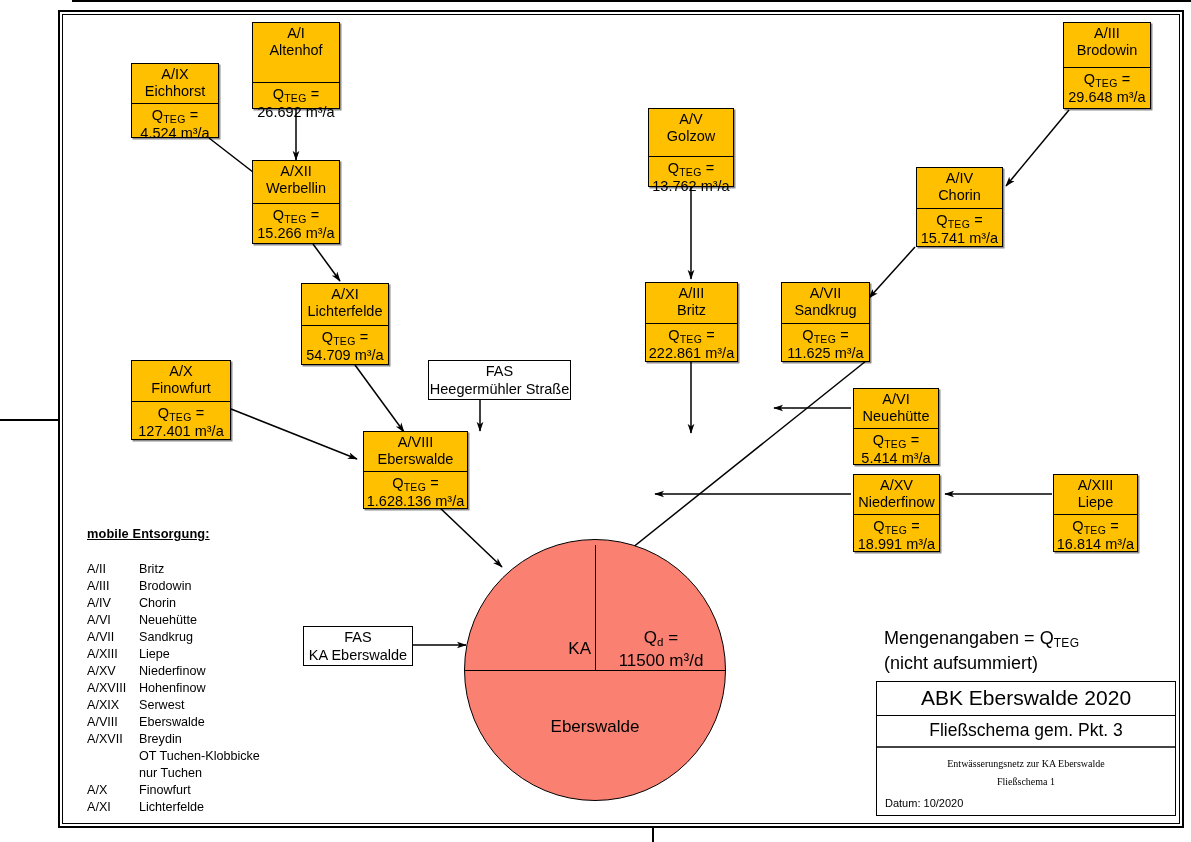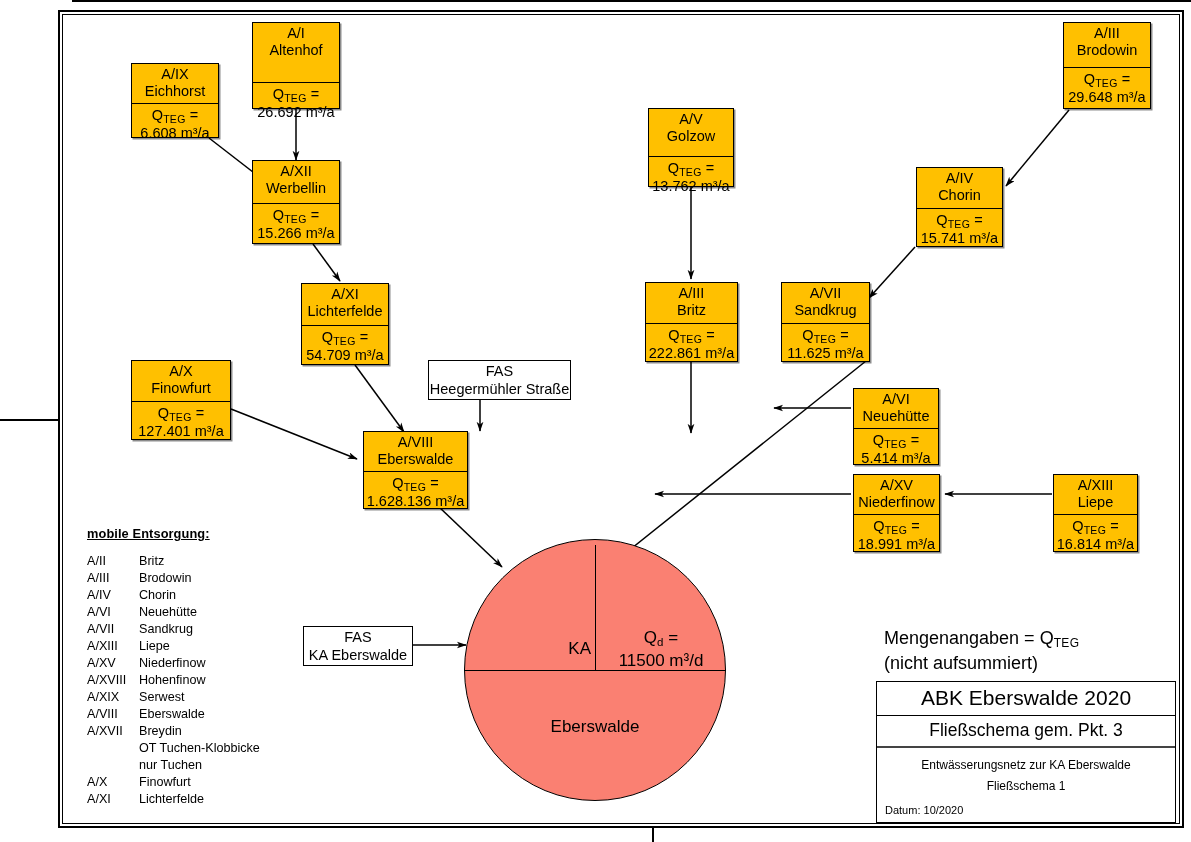--- a/index.html
+++ b/index.html
@@ -43,40 +43,40 @@
             font-size:17px;}
   .ka-qd{position:absolute;left:136px;top:88px;width:122px;text-align:center;
          font-size:17px;line-height:1.3;}
   .ka-bottom{position:absolute;left:0;top:178px;width:262px;text-align:center;
              font-size:17px;}
   .qdsub{font-size:11.5px;vertical-align:-0.28em;}
 
   
   .legend{position:absolute;left:87px;top:528px;font-size:12.6px;line-height:1;}
   .legend .lg-title{font-weight:bold;text-decoration:underline;font-size:12.8px;
-        margin-bottom:14px;letter-spacing:.1px;}
+        margin-bottom:22px;letter-spacing:.1px;}
   .lg-row{display:flex;height:17px;align-items:flex-start;}
   .lg-code{width:52px;flex:0 0 52px;}
   .lg-name{flex:1;white-space:nowrap;}
   .lg-cont{padding-left:52px;height:17px;white-space:nowrap;}
 
   
   .note{position:absolute;left:884px;top:626px;font-size:18px;line-height:1.34;
         white-space:nowrap;}
   .note .nsub{font-size:12px;vertical-align:-0.28em;letter-spacing:.4px;}
 
   
   .tblock{position:absolute;left:876px;top:681px;width:300px;
           border:1.8px solid #000;box-sizing:border-box;background:#fff;}
   .tb-r1{border-bottom:1.8px solid #000;text-align:center;font-size:21px;
          padding:4px 0 5px;white-space:nowrap;}
   .tb-r2{border-bottom:2.4px solid #444;text-align:center;font-size:17.5px;
          padding:4px 0 5px;white-space:nowrap;}
   .tb-r3{padding:7px 8px 6px;}
-  .tb-r3 .c{text-align:center;font-size:12px;line-height:1.75;white-space:nowrap;}
+  .tb-r3 .c{text-align:center;font-size:10px;line-height:1.75;white-space:nowrap;font-family:Liberation Serif, serif;}
   .tb-r3 .r{text-align:left;font-size:11px;padding-top:7px;white-space:nowrap;}
 
   svg.edges{position:absolute;left:0;top:0;width:1191px;height:842px;
             pointer-events:none;overflow:visible;}
 </style>
 </head>
 <body>
 
 <div id="stage">
 
@@ -112,21 +112,21 @@
     </g>
   </svg>
 
   <div class="node" style="left:131px;top:63px;width:88px;height:75px;">
     <div class="ntop" style="height:40px;">
       <span class="l1">A/IX</span>
       <span class="l2">Eichhorst</span>
     </div>
     <div class="nbot">
       <span class="l1"><span>Q</span><span class="qsub">TEG</span><span> =</span></span>
-      <span class="l2">6.608 m³/a</span>
+      <span class="l2">4.524 m³/a</span>
     </div>
   </div>
 
   <div class="node" style="left:252px;top:22px;width:88px;height:87px;">
     <div class="ntop" style="height:60px;">
       <span class="l1">A/I</span>
       <span class="l2">Altenhof</span>
     </div>
     <div class="nbot">
       <span class="l1"><span>Q</span><span class="qsub">TEG</span><span> =</span></span>

